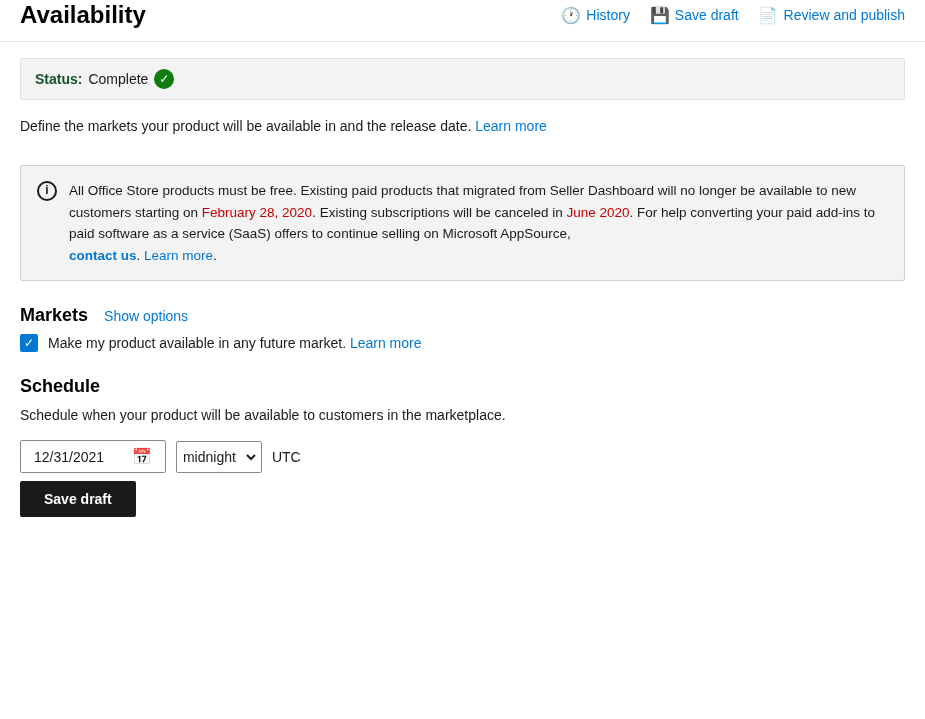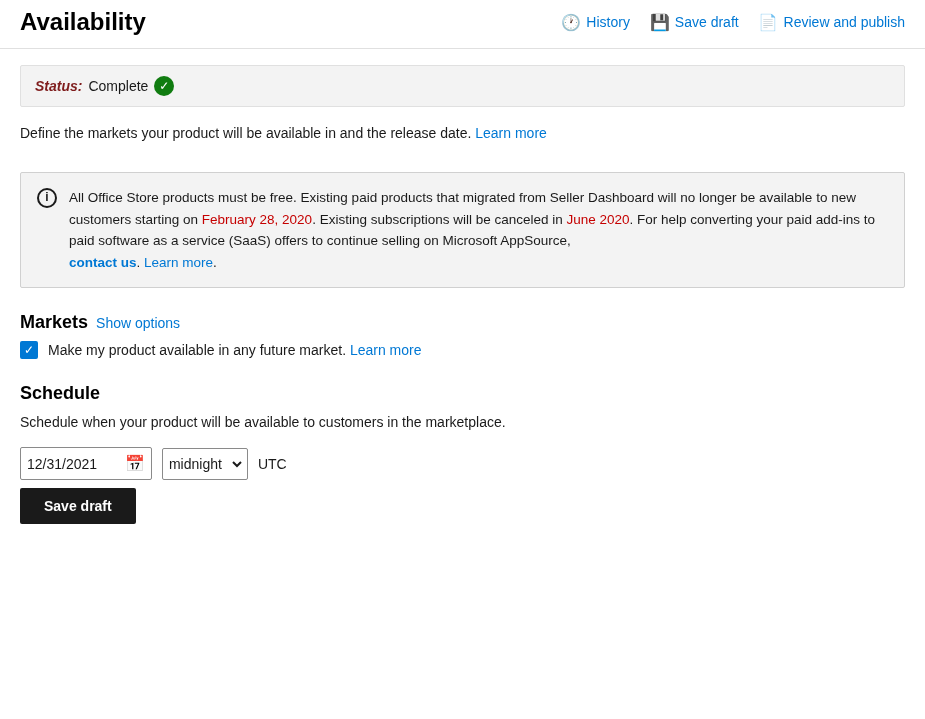--- a/index.html
+++ b/index.html
@@ -10,21 +10,21 @@
       background: #fff;
       width: 925px;
       min-height: 719px;
     }
 
     
     .header {
       display: flex;
       align-items: center;
       justify-content: space-between;
-      padding: 8px 20px 12px 20px;
+      padding: 1px 20px 12px 20px;
       border-bottom: 1px solid #e0e0e0;
     }
     .header-title {
       font-size: 24px;
       font-weight: 700;
       color: #000;
     }
     .header-actions {
       display: flex;
       align-items: center;
@@ -57,22 +57,21 @@
       border: 1px solid #e0e0e0;
       border-radius: 2px;
       padding: 10px 14px;
       display: flex;
       align-items: center;
       gap: 6px;
       margin-bottom: 16px;
     }
     .status-label {
       font-weight: 700;
-      color: #7f1d1d;
-      font-style: italic;
+      color: #14532d;
     }
     .status-value {
       color: #1a1a1a;
       font-weight: 400;
     }
     .status-icon-complete {
       width: 20px;
       height: 20px;
       background: #107c10;
       border-radius: 50%;
@@ -127,21 +126,21 @@
       font-weight: 700;
     }
     .highlight-date {
       color: #c50000;
     }
 
     
     .section-header {
       display: flex;
       align-items: center;
-      gap: 8px;
+      gap: 16px;
       margin-bottom: 8px;
     }
     .section-title {
       font-size: 18px;
       font-weight: 700;
       color: #000;
     }
     .show-options-btn {
       color: #0078d4;
       cursor: pointer;
@@ -197,21 +196,21 @@
     .schedule-inputs {
       display: flex;
       align-items: center;
       gap: 10px;
     }
     .date-input-wrapper {
       display: flex;
       align-items: center;
       border: 1px solid #8a8a8a;
       border-radius: 2px;
-      padding: 6px 6px;
+      padding: 6px 13px;
       gap: 8px;
       background: #fff;
     }
     .date-input {
       border: none;
       outline: none;
       font-size: 14px;
       color: #1a1a1a;
       width: 90px;
       background: transparent;

